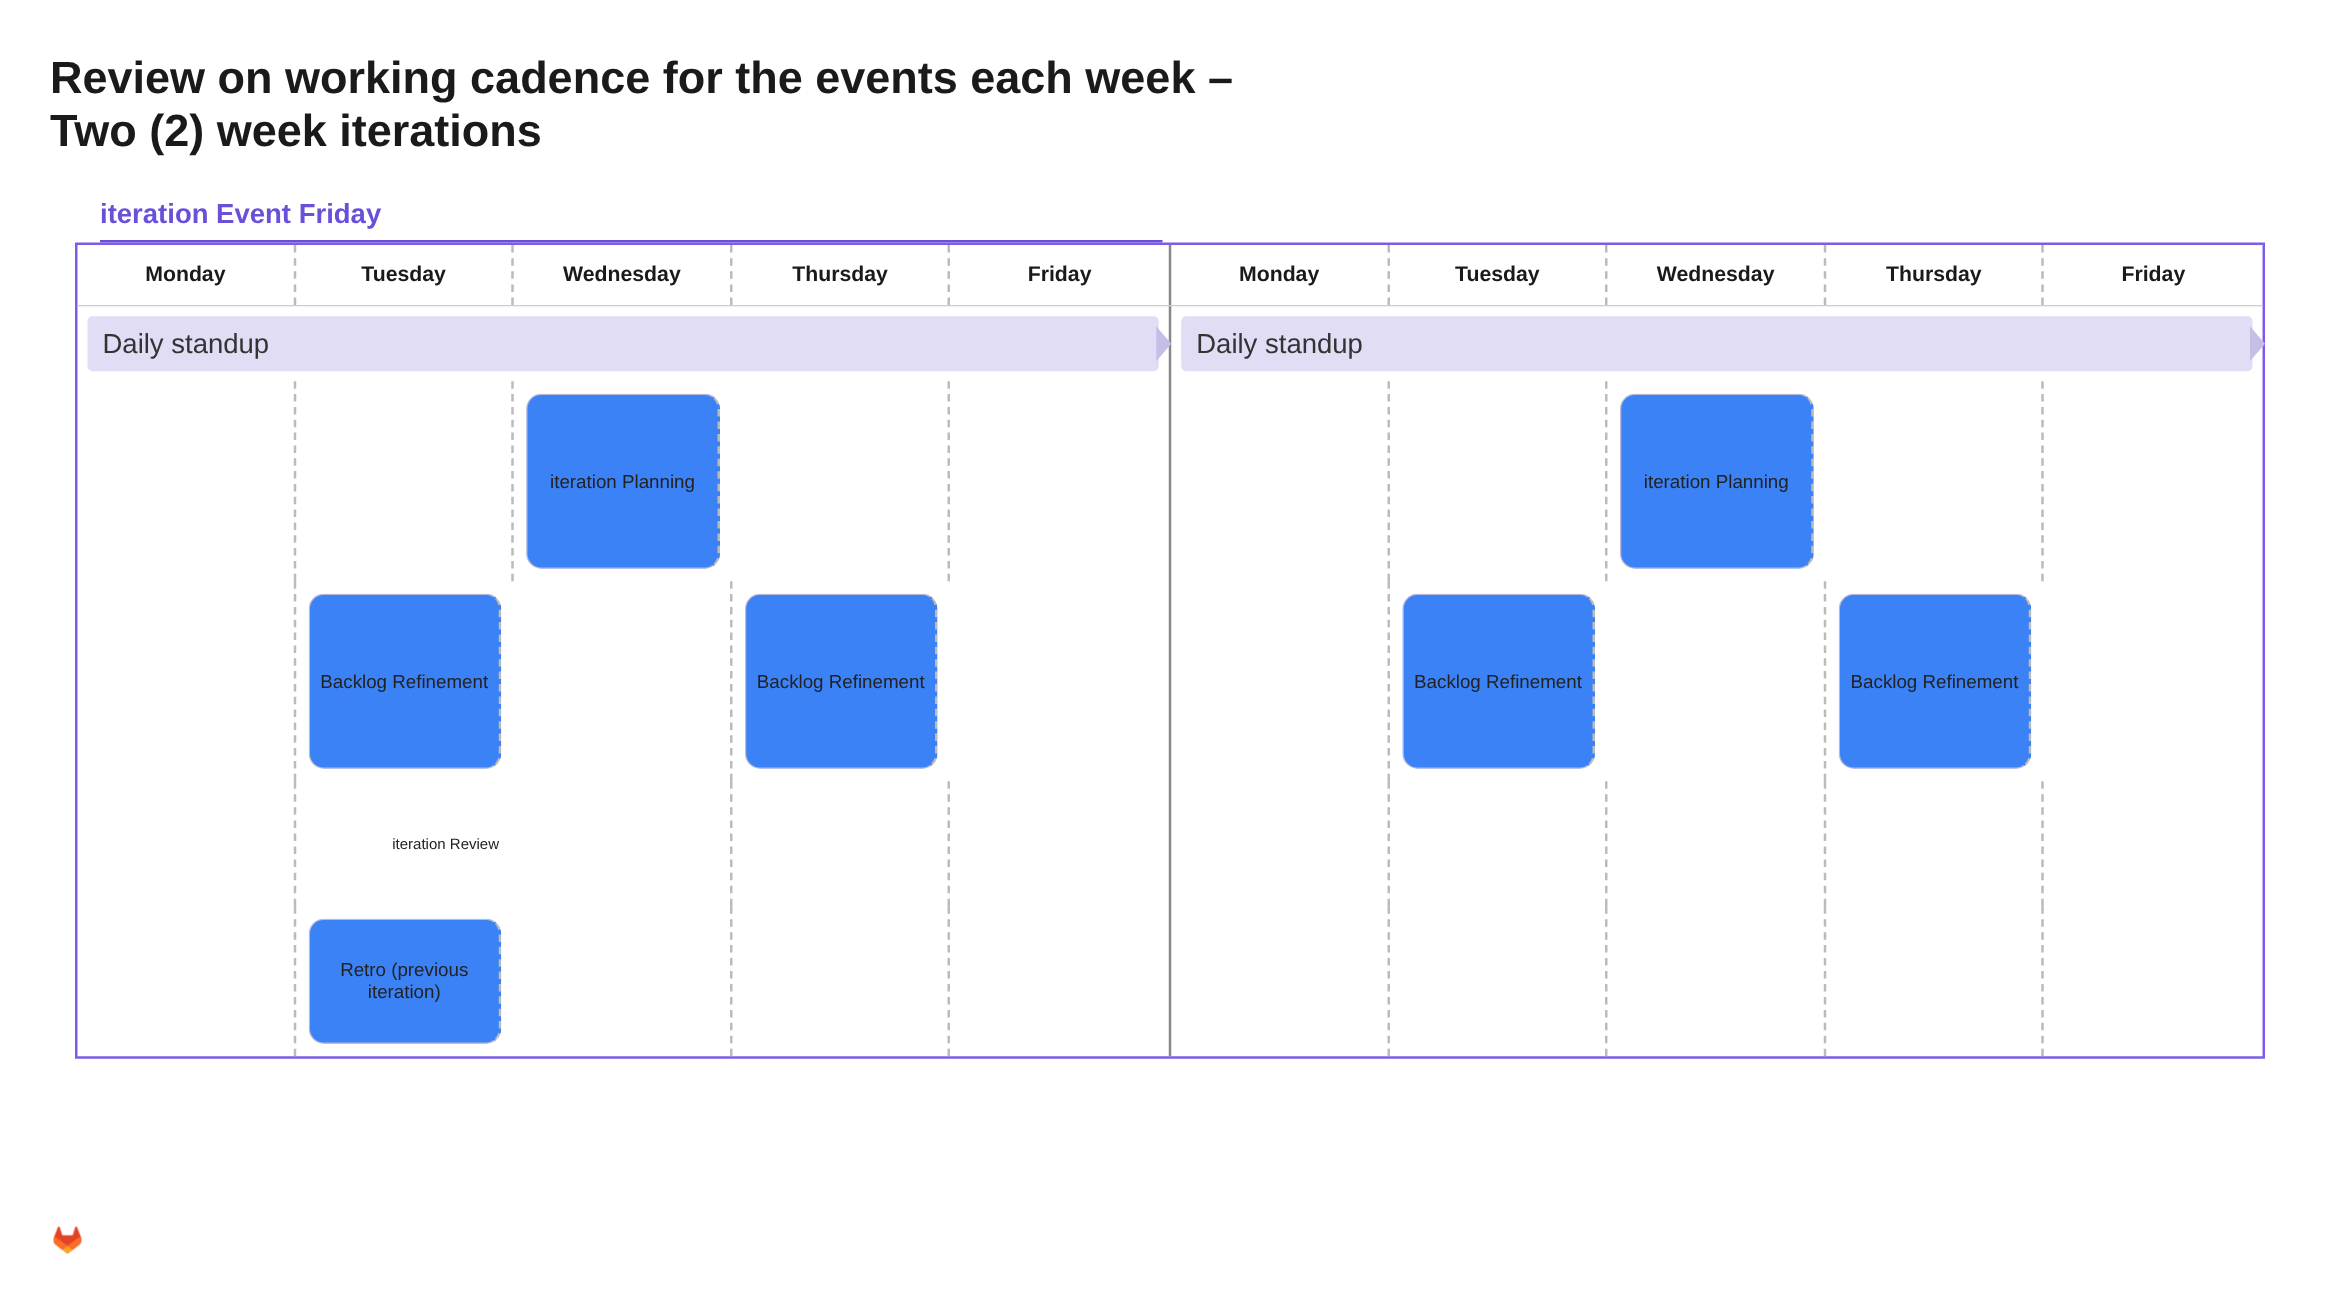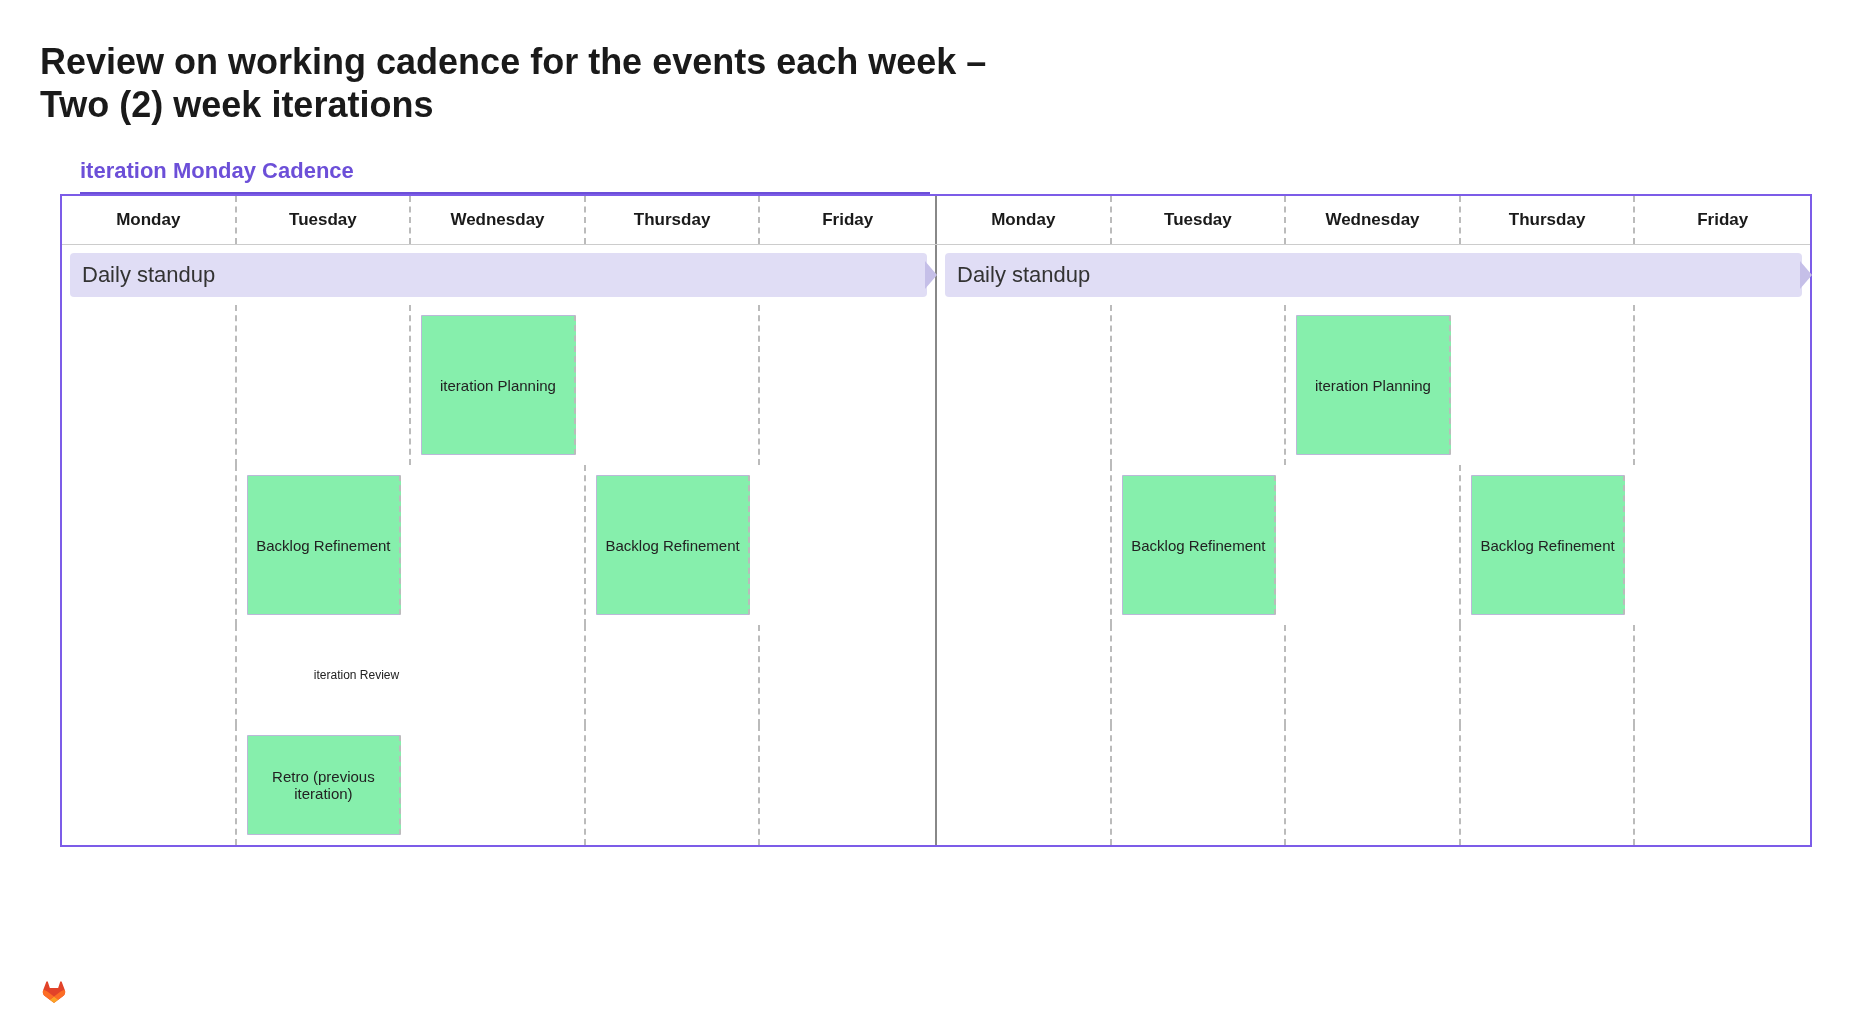--- a/index.html
+++ b/index.html
@@ -114,23 +114,23 @@
     }
     
     .body-divider {
       grid-column: 6;
       grid-row: 1 / 6;
       background: #888;
       width: 2px;
     }
     
     .event-box {
-      background: #86efac;
+      background: #3b82f6;
       border: 1px solid #bbb8d8;
-      border-radius: 1px;
+      border-radius: 12px;
       display: flex;
       align-items: center;
       justify-content: center;
       text-align: center;
       font-size: 15px;
       color: #222;
       padding: 8px;
       margin: 10px;
     }
     
@@ -197,21 +197,21 @@
     }
   </style>
 </head>
 <body>
 
 <h1>
   <span>Review on working cadence for the events each week –</span><br>
   <span>Two (2) week iterations</span>
 </h1>
 
-<div class="cadence-label">iteration Monday Cadence</div>
+<div class="cadence-label">iteration Event Friday</div>
 <hr class="cadence-line">
 
 <div class="grid-container">
 
   <div class="header-row">
     <div class="header-cell col-border-right">Monday</div>
     <div class="header-cell col-border-right">Tuesday</div>
     <div class="header-cell col-border-right">Wednesday</div>
     <div class="header-cell col-border-right">Thursday</div>
     <div class="header-cell">Friday</div>

